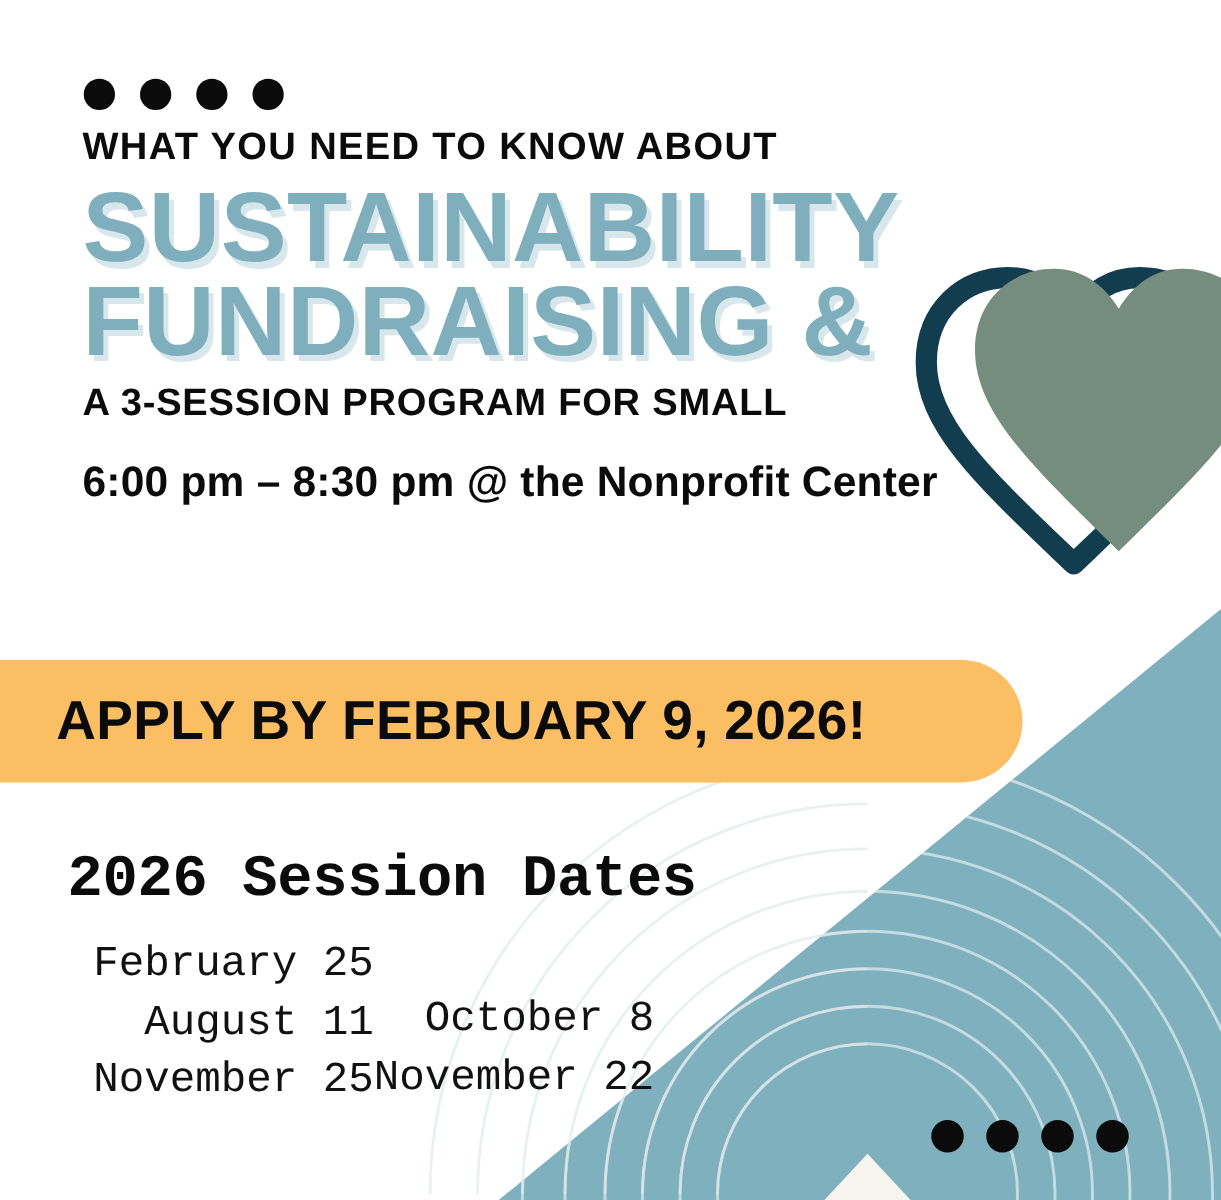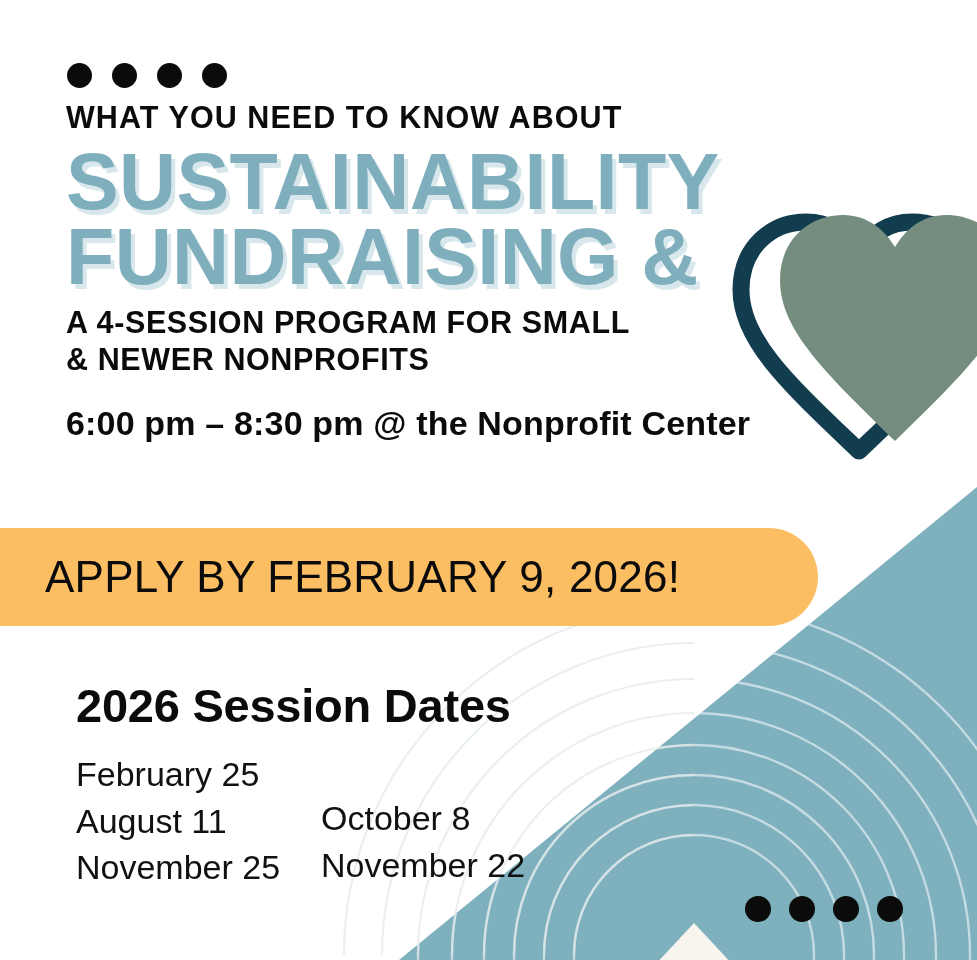--- a/index.html
+++ b/index.html
@@ -113,32 +113,33 @@
     height: 98px;
     background: #FBBE62;
     border-radius: 0 49px 49px 0;
     display: flex;
     align-items: center;
     z-index: 5;
   }
   .apply-banner .label {
     margin-left: 105px;
     font-size: 44px;
-    font-weight: 400;
+    font-weight: 700;
     letter-spacing: 0.005em;
     color: #0b0b0b;
     white-space: nowrap;
   }
 
   
   .dates-block {
     position: absolute;
-    left: 76px;
+    left: 54px;
     top: 678px;
     z-index: 5;
+    font-family: Liberation Mono, monospace;
   }
   .dates-heading {
     font-size: 47px;
     font-weight: 700;
     color: #0b0b0b;
     margin: 0 0 18px 0;
     white-space: nowrap;
     letter-spacing: -0.005em;
   }
   .dates-cols {
@@ -146,21 +147,21 @@
     align-items: flex-start;
   }
   .dates-col {
     font-size: 34px;
     font-weight: 400;
     color: #111111;
     line-height: 1.37;
   }
   .dates-col.colA { width: 245px; }
   .dates-col.colB { padding-top: 44px; }
-  .date-item { display: block; white-space: nowrap; }
+  .date-item { display: block; white-space: nowrap; text-align: right; }
 </style>
 </head>
 <body>
 
 <div id="poster">
 
   <div class="blue-wedge">
     <svg viewBox="0 0 977 960" preserveAspectRatio="none" xmlns="http://www.w3.org/2000/svg">
       <defs>
         <clipPath id="wedgeClip">
@@ -211,22 +212,21 @@
     <span class="dot"></span>
   </div>
 
   <div class="text-stack">
     <p class="eyebrow">WHAT YOU NEED TO KNOW ABOUT</p>
     <h1 class="bigtitle">
       <span class="tline">SUSTAINABILITY</span>
       <span class="tline">FUNDRAISING &amp;</span>
     </h1>
     <h2 class="subhead">
-      <span class="sline">A 4-SESSION PROGRAM FOR SMALL</span>
-      <span class="sline">&amp; NEWER NONPROFITS</span>
+      <span class="sline">A 3-SESSION PROGRAM FOR SMALL</span>
     </h2>
     <p class="timeline-text">6:00 pm – 8:30 pm @ the Nonprofit Center</p>
   </div>
 
   <div class="apply-banner">
     <span class="label">APPLY BY FEBRUARY 9, 2026!</span>
   </div>
 
   <div class="dates-block">
     <h3 class="dates-heading">2026 Session Dates</h3>

